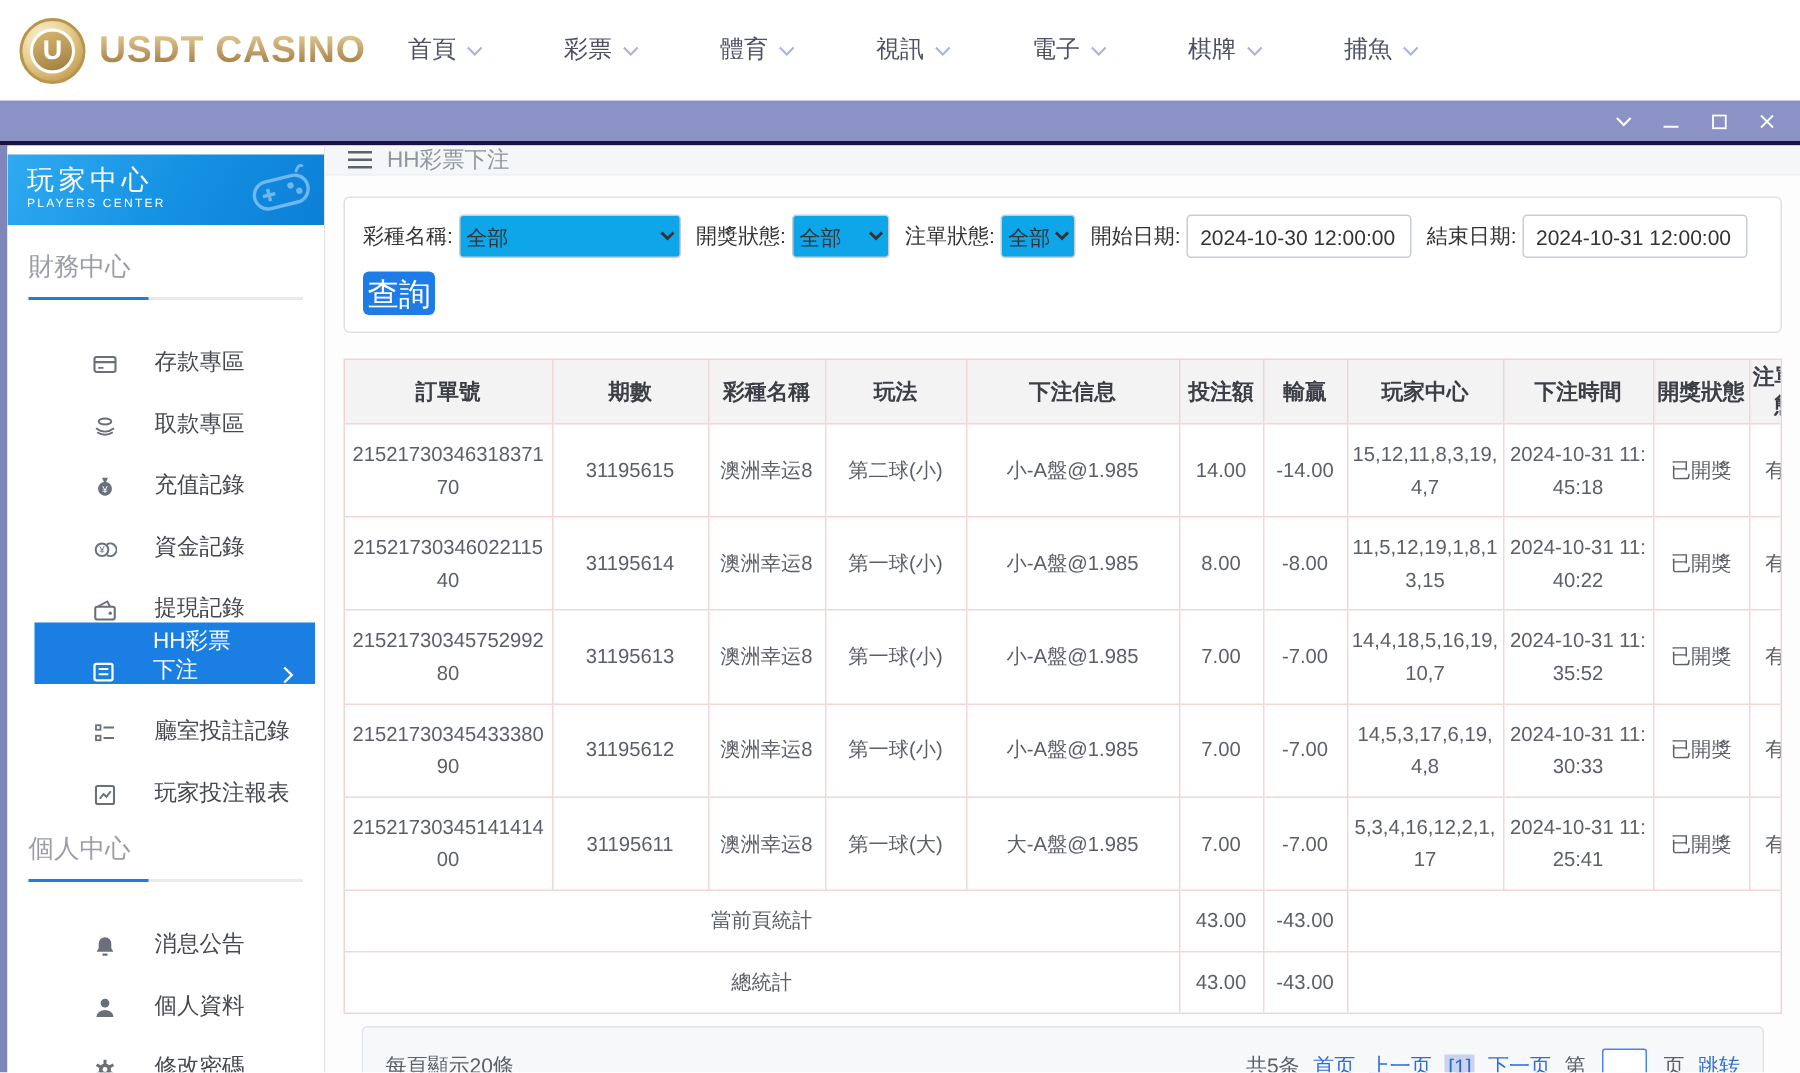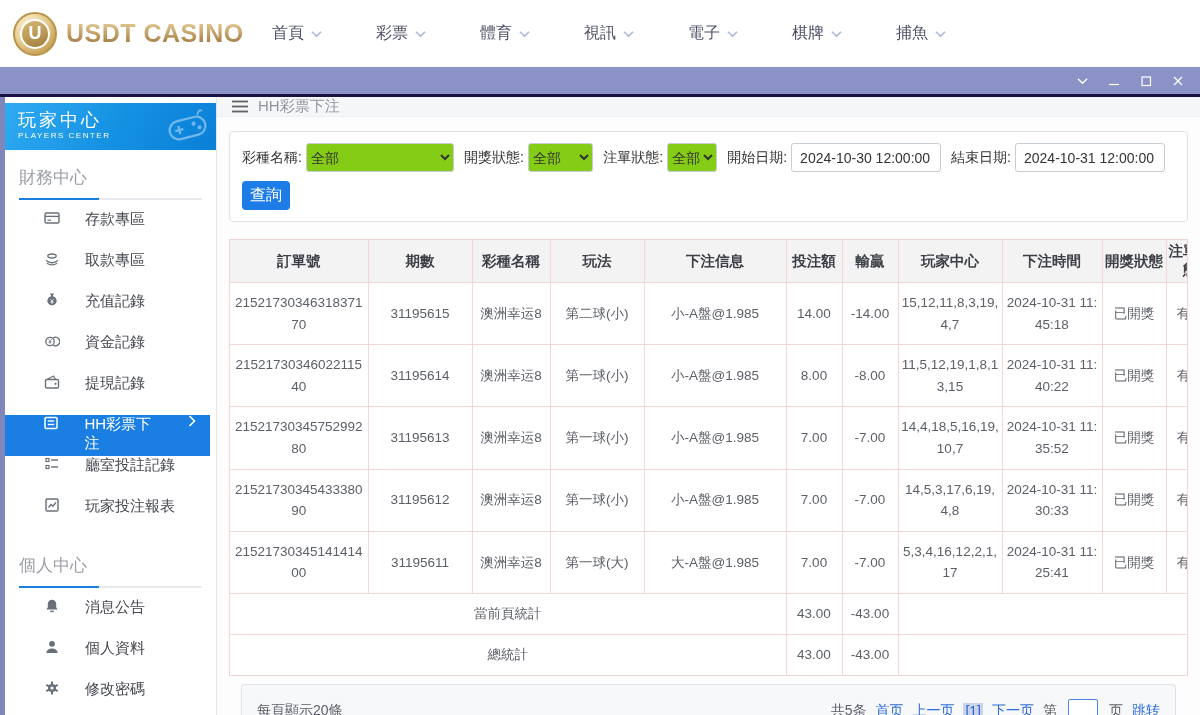--- a/index.html
+++ b/index.html
@@ -38,48 +38,48 @@
     padding-top:6px; overflow:hidden; flex:0 0 auto; }
   .sb-header { height:47px; position:relative; padding:6px 0 0 13px; color:#fff;
     background:linear-gradient(120deg,#2fabf2 0%, #1490e2 55%, #0b7fd6 100%); overflow:hidden; }
   .sb-title { font-size:18px; letter-spacing:3px; line-height:22px; }
   .sb-sub { font-size:8px; letter-spacing:1.5px; }
   .sb-decor { position:absolute; right:8px; top:6px; opacity:.5; }
   .sb-section-title { color:#9a9da5; font-size:17px; margin:16px 14px 9px; }
   .sb-underline { height:2px; margin:0 14px 10px; background:#e9eaee; position:relative; }
   .sb-underline::before { content:""; position:absolute; left:0; top:0; height:2px;
     width:80px; background:#1b7fe2; }
-  .sb-item { height:41px; display:flex; align-items:flex-start; gap:25px; padding-left:38px;
-    font-size:15px; color:#45484e; cursor:pointer; }
+  .sb-item { height:41px; display:flex; align-items:flex-end; gap:25px; padding-left:38px;
+    font-size:15px; color:#45484e; cursor:pointer;margin-left:18px; }
   .sb-item .sb-icon { color:#697079; display:flex; width:17px; justify-content:center; }
   .sb-item.active { background:#1a7ee2; color:#fff; margin-right:6px; }
   .sb-item.active .sb-icon { color:#fff; }
   .sb-item .trail { margin-left:auto; margin-right:14px; display:flex; color:#fff; }
 
   
   .main { flex:1; display:flex; flex-direction:column; background:#fdfdfe; overflow:hidden; }
   .breadcrumb { height:36px; background:#f5f6f8; border-bottom:1px solid #eef0f3;
     display:flex; align-items:center; gap:10px; padding:0 15px; color:#8f959e; font-size:15px; }
   .breadcrumb .burger { color:#5f6368; display:flex; cursor:pointer; }
   .content { padding:14px 12px 0; }
 
   .filter-card { border:1px solid #dde1e7; border-radius:4px; background:#fff; padding:11px 12px; }
   .filter-row { display:flex; align-items:center; font-size:14px; color:#333; white-space:nowrap; }
   .filter-row label { margin-right:4px; }
   .filter-row select { height:29px; border:1px solid #c7cdd5; border-radius:3px;
-    background:#84cc16; color:#333; font-size:14px; margin-right:10px;
+    background:#0ea5e9; color:#333; font-size:14px; margin-right:10px;
     font-family:"Liberation Sans","DejaVu Sans",sans-serif; }
   .sel-lottery { width:168px; }
   .sel-draw { width:74px; }
   .sel-order { width:56px; }
   .date-input { height:29px; width:150px; border:1px solid #c7cdd5; border-radius:3px;
     padding:0 8px; font-size:14px; color:#333; margin-right:10px;
     font-family:"Liberation Sans","DejaVu Sans",sans-serif; }
   .search-btn { margin-top:9px; width:48px; height:29px; background:#1d7ce6; border:none;
-    border-radius:4px; color:#fff; font-size:16px; cursor:pointer;
+    border-radius:4px; color:#fff; font-size:21px; cursor:pointer;
     font-family:"Liberation Sans","DejaVu Sans",sans-serif; }
 
   .table-card { margin-top:17px; border:1px solid #f0d4d4; border-radius:0;
     overflow:hidden; background:#fff; }
   table { width:100%; border-collapse:collapse; table-layout:fixed; }
   th { background:#f3f3f4; border:1px solid #f3d7d7; height:41px; font-size:14.5px;
     color:#3c3f45; font-weight:bold; padding:2px; }
   td { border:1px solid #f3d7d7; text-align:center; font-size:13.5px; color:#5b5f66;
     padding:9px 2px; word-break:break-all; line-height:1.6; }
   tr.data-row td { height:57px; }

